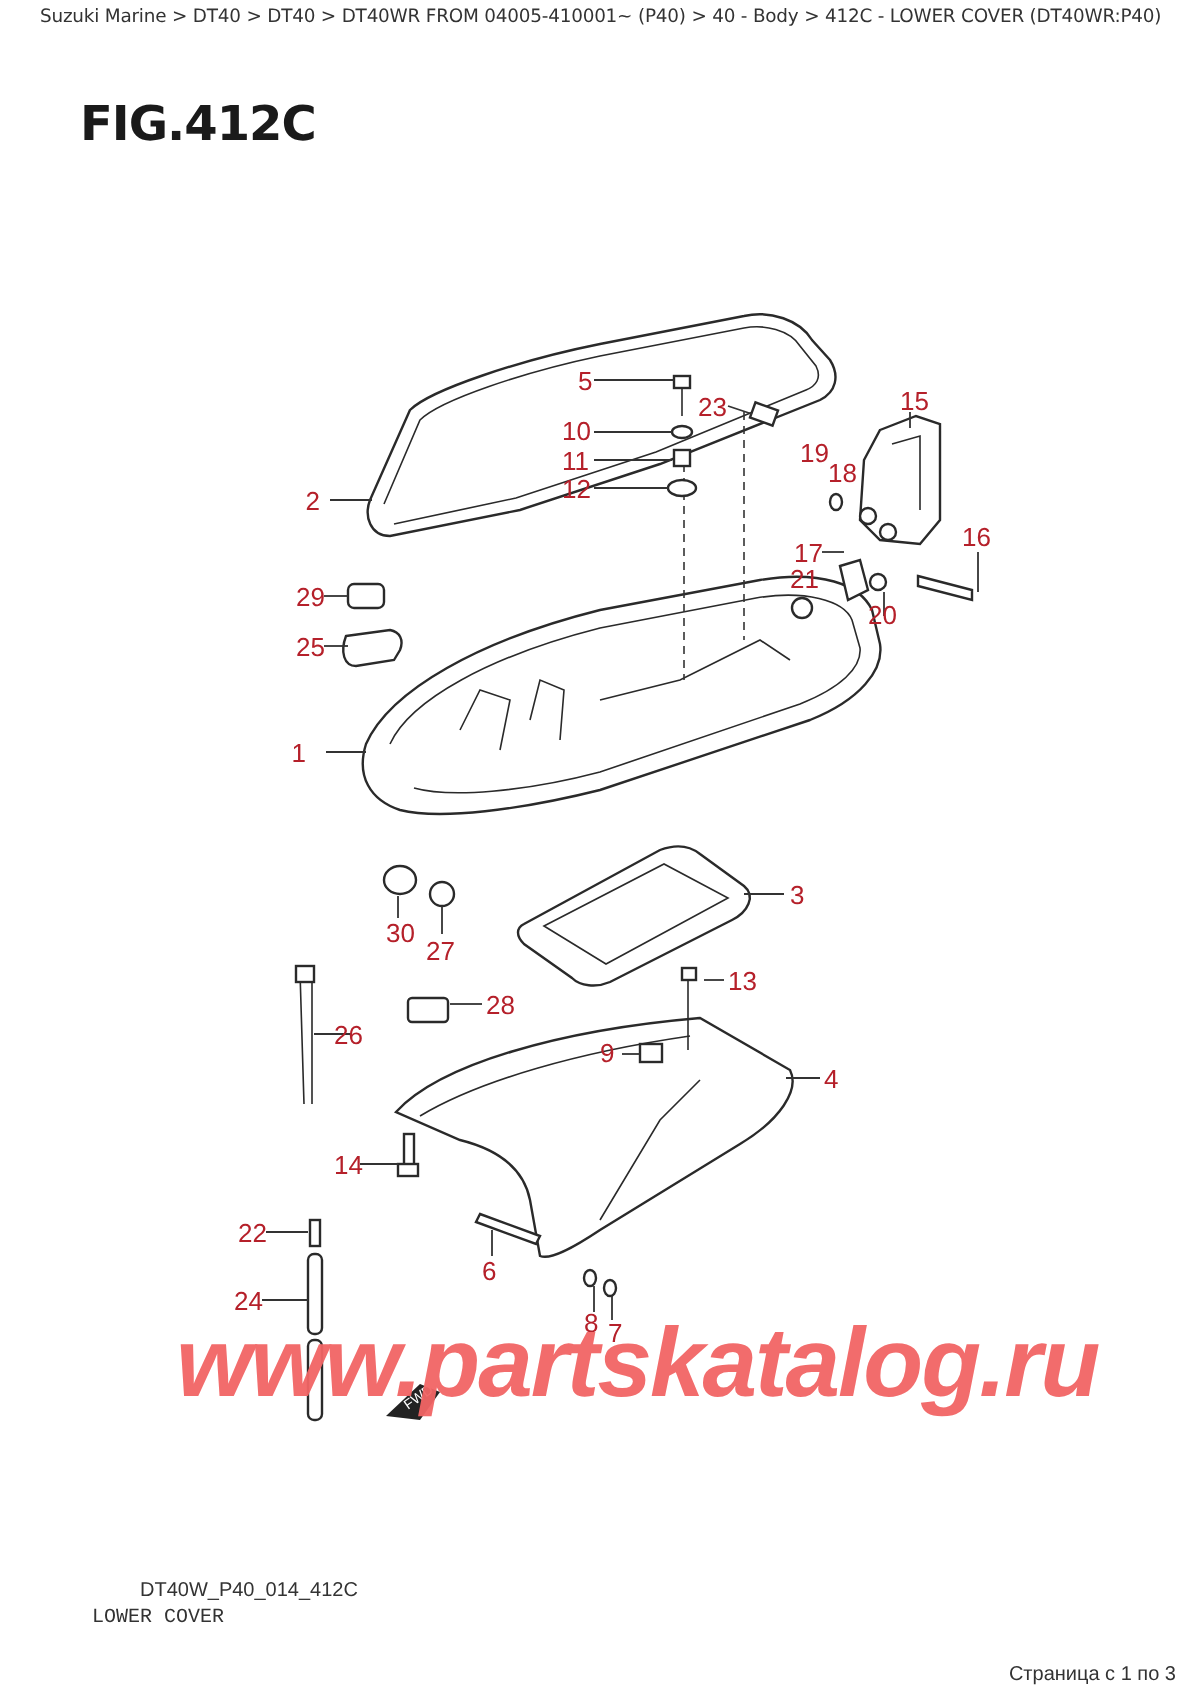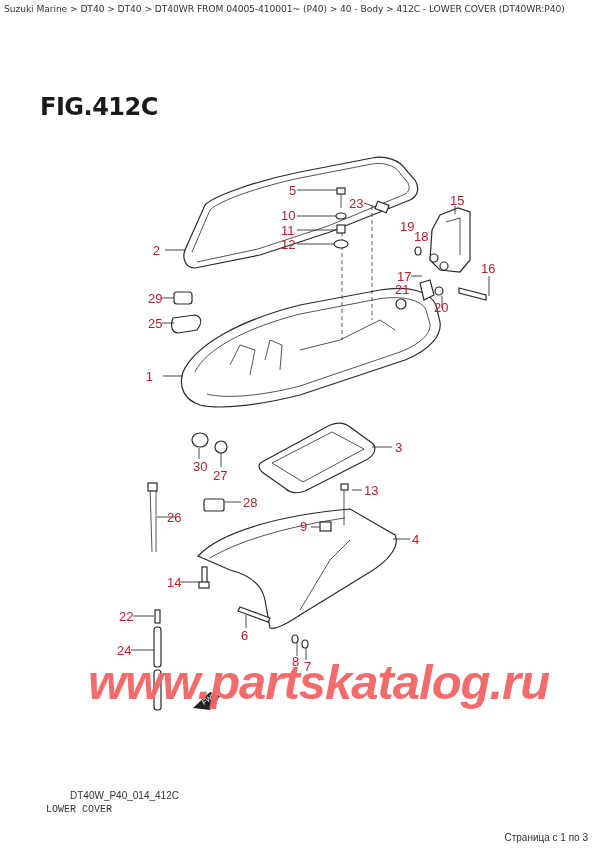--- a/index.html
+++ b/index.html
@@ -1,18 +1,18 @@
 <!DOCTYPE html>
 <html><head>
 <meta charset="utf-8">
 <style>
   html, body { margin:0; padding:0; background:#ffffff; }
   body { width:600px; height:848px; position:relative; overflow:hidden; font-family:"DejaVu Sans", sans-serif; color:#222; }
-  .breadcrumb { position:absolute; left:4px; top:3px; font-size:9.2px; color:#333; white-space:nowrap; letter-spacing:-0.1px; }
-  .fig-title { position:absolute; left:40px; top:48px; font-size:24px; font-weight:bold; color:#1a1a1a; font-family:"DejaVu Sans", sans-serif; letter-spacing:-0.5px;margin-top:45px; }
+  .breadcrumb { position:absolute; left:20px; top:3px; font-size:9.2px; color:#333; white-space:nowrap; letter-spacing:-0.1px; }
+  .fig-title { position:absolute; left:40px; top:48px; font-size:24px; font-weight:bold; color:#1a1a1a; font-family:"DejaVu Sans", sans-serif; letter-spacing:-0.5px; }
   svg.diagram { position:absolute; left:0; top:0; }
   .lbl { font-family:"Liberation Sans", sans-serif; font-size:13px; fill:#b5202a; }
   .line { stroke:#333; stroke-width:0.9; fill:none; }
   .part { stroke:#2a2a2a; stroke-width:1.2; fill:#fff; }
   .thin { stroke:#2a2a2a; stroke-width:0.8; fill:none; }
   .dash { stroke:#333; stroke-width:0.8; fill:none; stroke-dasharray:4 3; }
   .watermark { position:absolute; left:68px; top:654px; font-family:"Liberation Sans", sans-serif; font-weight:bold; font-style:italic; font-size:49px; color:#f26565; letter-spacing:-1px; white-space:nowrap; opacity:0.95;margin-left:20px; }
   .footer-code { position:absolute; left:46px; top:790px; font-size:10px; color:#333; font-family:"Liberation Sans", sans-serif;padding-left:24px; }
   .footer-name { position:absolute; left:46px; top:804px; font-size:10px; color:#333; font-family:Liberation Mono, monospace; }
   .pager { position:absolute; right:12px; top:832px; font-size:10px; color:#333; font-family:"Liberation Sans", sans-serif; }

